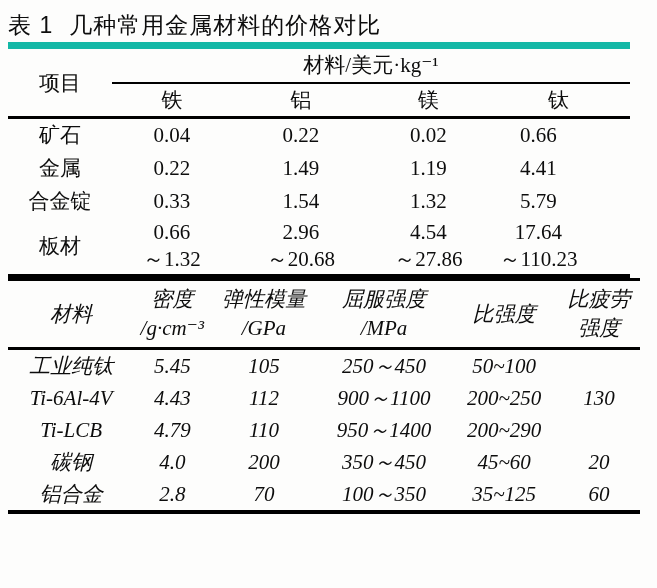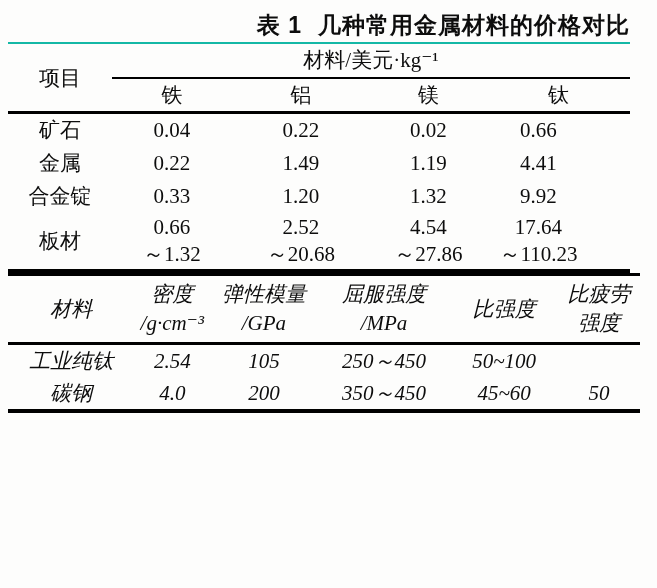--- a/index.html
+++ b/index.html
@@ -14,23 +14,23 @@
     width: 657px;
     height: 588px;
     overflow: hidden;
     background: #fdfdfc;
   }
   .tbl-title {
     width: 622px;
     margin: 8px 0 0 8px;
     height: 34px;
     line-height: 34px;
-    text-align: right;
+    text-align: left;
     font-family: "Liberation Sans", "DejaVu Sans", sans-serif;
-    font-weight: bold;
+    font-weight: normal;
     font-size: 23px;
     letter-spacing: 1px;
     white-space: nowrap;
   }
   .tbl-title .tlabel { margin-right: 16px; }
   .tbl-title.second { margin-top: 45px; }
 
   table {
     border-collapse: collapse;
     table-layout: fixed;
@@ -39,21 +39,21 @@
   }
   th, td {
     padding: 0;
     text-align: center;
     font-weight: normal;
     overflow: visible;
     white-space: nowrap;
   }
 
   
-  .t1 { width: 622px; border-top: 2px solid #14b8a6; border-bottom: 4px solid #000; }
+  .t1 { width: 622px; border-top: 7px solid #14b8a6; border-bottom: 4px solid #000; }
   .t1 .span-header { height: 33px; border-bottom: 2px solid #000; line-height: 33px; }
   .t1 .metals th { height: 32px; line-height: 32px; }
   .t1 .corner { vertical-align: middle; font-size: 21px; }
   .t1 thead th { border-bottom: 0; }
   .t1 thead tr.metals th, .t1 thead th.corner { border-bottom: 3px solid #000; }
   .t1 tbody td { height: 33px; line-height: 33px; }
   .t1 tbody tr.two-line td { height: 56px; line-height: 27px; }
   .t1 tbody tr.two-line td div { line-height: 27px; }
   .t1 tbody td:last-child { padding-right: 40px; }
   .t1 tbody td.rlabel { padding-right: 0; font-family: Liberation Serif, serif; }
@@ -105,32 +105,32 @@
       <tr>
         <td class="rlabel">金属</td>
         <td>0.22</td>
         <td>1.49</td>
         <td>1.19</td>
         <td>4.41</td>
       </tr>
       <tr>
         <td class="rlabel">合金锭</td>
         <td>0.33</td>
-        <td>1.20</td>
+        <td>1.54</td>
         <td>1.32</td>
-        <td>9.92</td>
+        <td>5.79</td>
       </tr>
       <tr class="two-line">
         <td class="rlabel">板材</td>
         <td>
           <div>0.66</div>
           <div>～1.32</div>
         </td>
         <td>
-          <div>2.52</div>
+          <div>2.96</div>
           <div>～20.68</div>
         </td>
         <td>
           <div>4.54</div>
           <div>～27.86</div>
         </td>
         <td>
           <div>17.64</div>
           <div>～110.23</div>
         </td>
@@ -172,30 +172,54 @@
         </th>
         <th>
           <div>比疲劳</div>
           <div>强度</div>
         </th>
       </tr>
     </thead>
     <tbody>
       <tr>
         <td>工业纯钛</td>
-        <td>2.54</td>
+        <td>5.45</td>
         <td>105</td>
         <td>250～450</td>
         <td>50~100</td>
+        <td></td>
+      </tr>
+      <tr>
+        <td>Ti-6Al-4V</td>
+        <td>4.43</td>
+        <td>112</td>
+        <td>900～1100</td>
+        <td>200~250</td>
+        <td>130</td>
+      </tr>
+      <tr>
+        <td>Ti-LCB</td>
+        <td>4.79</td>
+        <td>110</td>
+        <td>950～1400</td>
+        <td>200~290</td>
         <td></td>
       </tr>
       <tr>
         <td>碳钢</td>
         <td>4.0</td>
         <td>200</td>
         <td>350～450</td>
         <td>45~60</td>
-        <td>50</td>
+        <td>20</td>
+      </tr>
+      <tr>
+        <td>铝合金</td>
+        <td>2.8</td>
+        <td>70</td>
+        <td>100～350</td>
+        <td>35~125</td>
+        <td>60</td>
       </tr>
     </tbody>
   </table>
 
 </div>
 
 </body></html>

